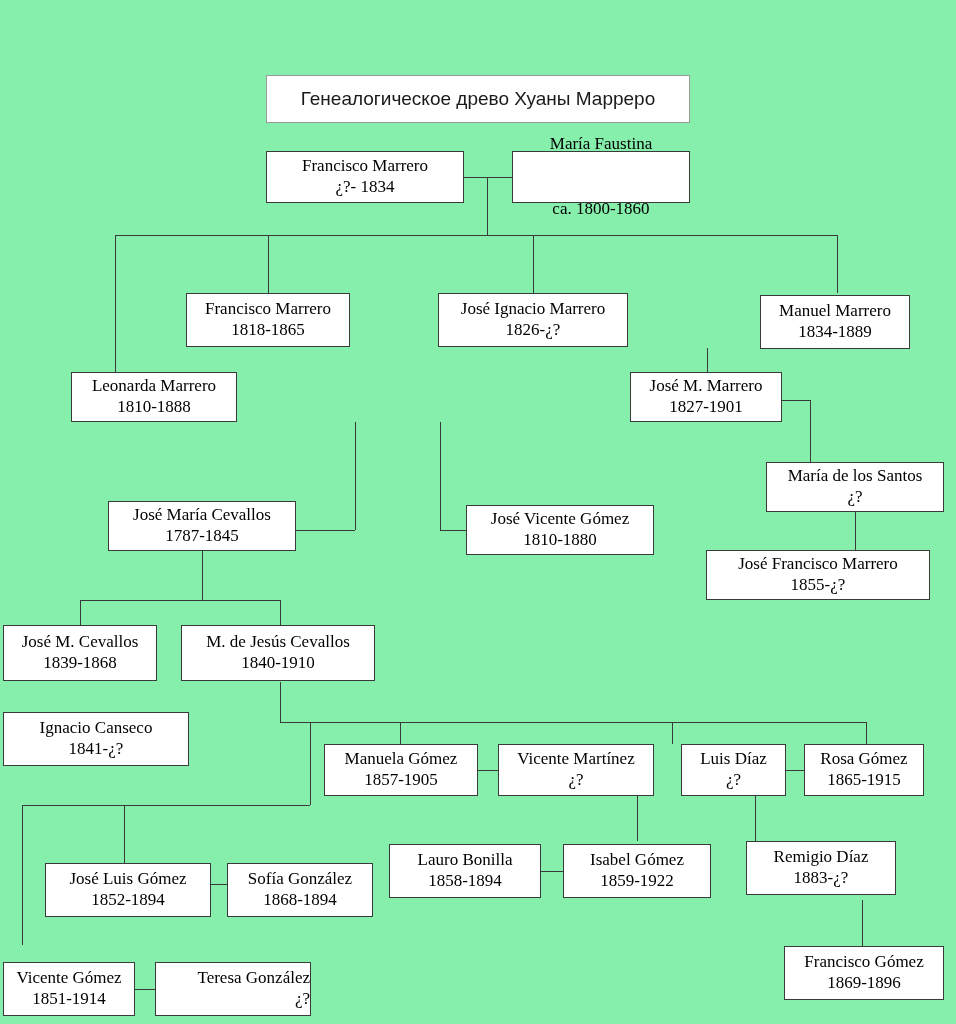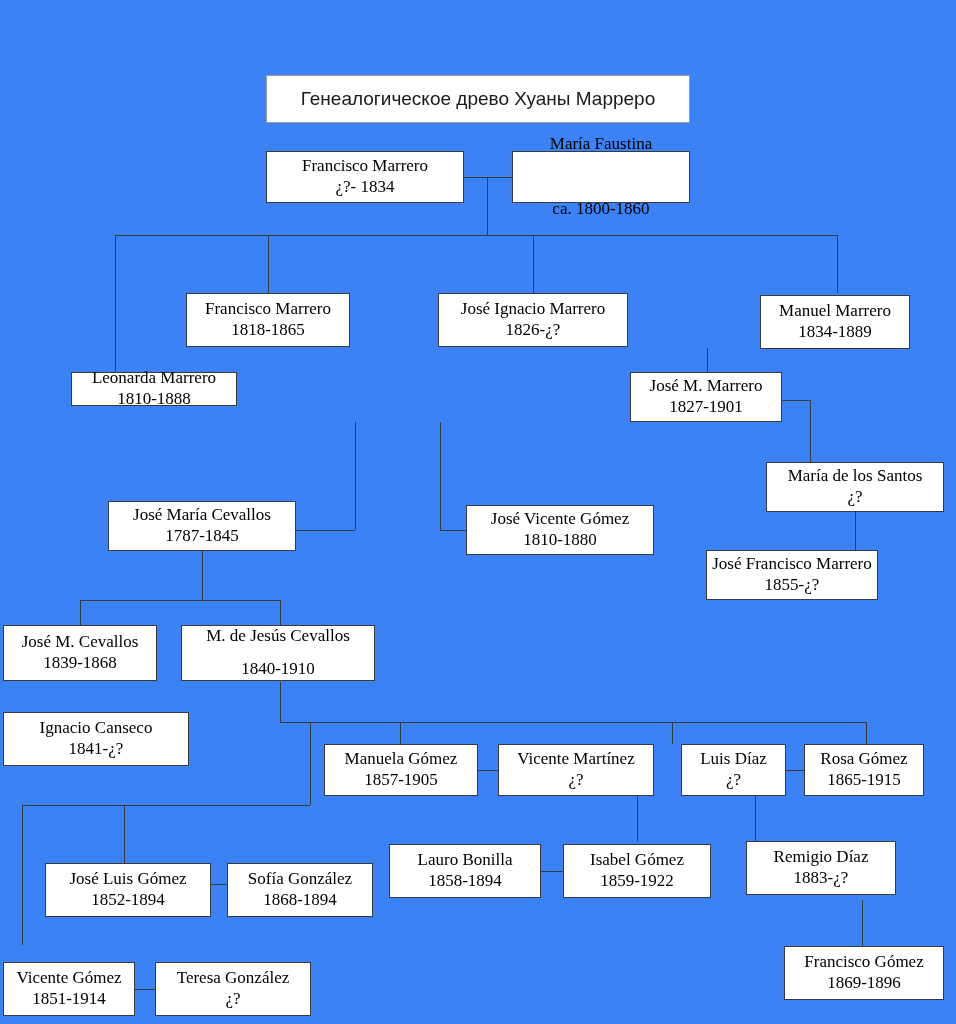--- a/index.html
+++ b/index.html
@@ -4,21 +4,21 @@
 <style>
   html, body {
     margin: 0;
     padding: 0;
     background: #ffffff;
   }
   #canvas {
     position: relative;
     width: 956px;
     height: 1024px;
-    background: #3b82f6;
+    background: #86efac;
     font-family: "Liberation Serif", serif;
     overflow: hidden;
   }
   .node {
     position: absolute;
     box-sizing: border-box;
     border: 1px solid #3a3a3a;
     background: #ffffff;
     display: flex;
     flex-direction: column;
@@ -124,21 +124,21 @@
   <div class="node" style="left:438px; top:293px; width:190px; height:54px;">
     <span class="l1">José Ignacio Marrero</span>
     <span class="l2">1826-¿?</span>
   </div>
 
   <div class="node" style="left:760px; top:295px; width:150px; height:54px;">
     <span class="l1">Manuel Marrero</span>
     <span class="l2">1834-1889</span>
   </div>
 
-  <div class="node" style="left:71px; top:372px; width:166px; height:34px;">
+  <div class="node" style="left:71px; top:372px; width:166px; height:50px;">
     <span class="l1">Leonarda Marrero</span>
     <span class="l2">1810-1888</span>
   </div>
 
 
   <div class="node" style="left:630px; top:372px; width:152px; height:50px;">
     <span class="l1">José M. Marrero</span>
     <span class="l2">1827-1901</span>
   </div>
 
@@ -150,31 +150,31 @@
   <div class="node" style="left:108px; top:501px; width:188px; height:50px;">
     <span class="l1">José María Cevallos</span>
     <span class="l2">1787-1845</span>
   </div>
 
   <div class="node" style="left:466px; top:505px; width:188px; height:50px;">
     <span class="l1">José Vicente Gómez</span>
     <span class="l2">1810-1880</span>
   </div>
 
-  <div class="node" style="left:706px; top:550px; width:172px; height:50px;">
+  <div class="node" style="left:706px; top:550px; width:224px; height:50px;">
     <span class="l1">José Francisco Marrero</span>
     <span class="l2">1855-¿?</span>
   </div>
 
   <div class="node" style="left:3px; top:625px; width:154px; height:56px;">
     <span class="l1">José M. Cevallos</span>
     <span class="l2">1839-1868</span>
   </div>
 
-  <div class="node" style="left:181px; top:625px; width:194px; height:56px;justify-content:space-between;">
+  <div class="node" style="left:181px; top:625px; width:194px; height:56px;">
     <span class="l1">M. de Jesús Cevallos</span>
     <span class="l2">1840-1910</span>
   </div>
 
   <div class="node" style="left:3px; top:712px; width:186px; height:54px;">
     <span class="l1">Ignacio Canseco</span>
     <span class="l2">1841-¿?</span>
   </div>
 
   <div class="node" style="left:324px; top:744px; width:154px; height:52px;">
@@ -220,21 +220,21 @@
   <div class="node" style="left:227px; top:863px; width:146px; height:54px;">
     <span class="l1">Sofía González</span>
     <span class="l2">1868-1894</span>
   </div>
 
   <div class="node" style="left:3px; top:962px; width:132px; height:54px;">
     <span class="l1">Vicente Gómez</span>
     <span class="l2">1851-1914</span>
   </div>
 
-  <div class="node" style="left:155px; top:962px; width:156px; height:54px;">
+  <div class="node" style="left:155px; top:962px; width:156px; height:54px;align-items:flex-end;">
     <span class="l1">Teresa González</span>
     <span class="l2">¿?</span>
   </div>
 
   <div class="node" style="left:784px; top:946px; width:160px; height:54px;">
     <span class="l1">Francisco Gómez</span>
     <span class="l2">1869-1896</span>
   </div>
 
 </div>

